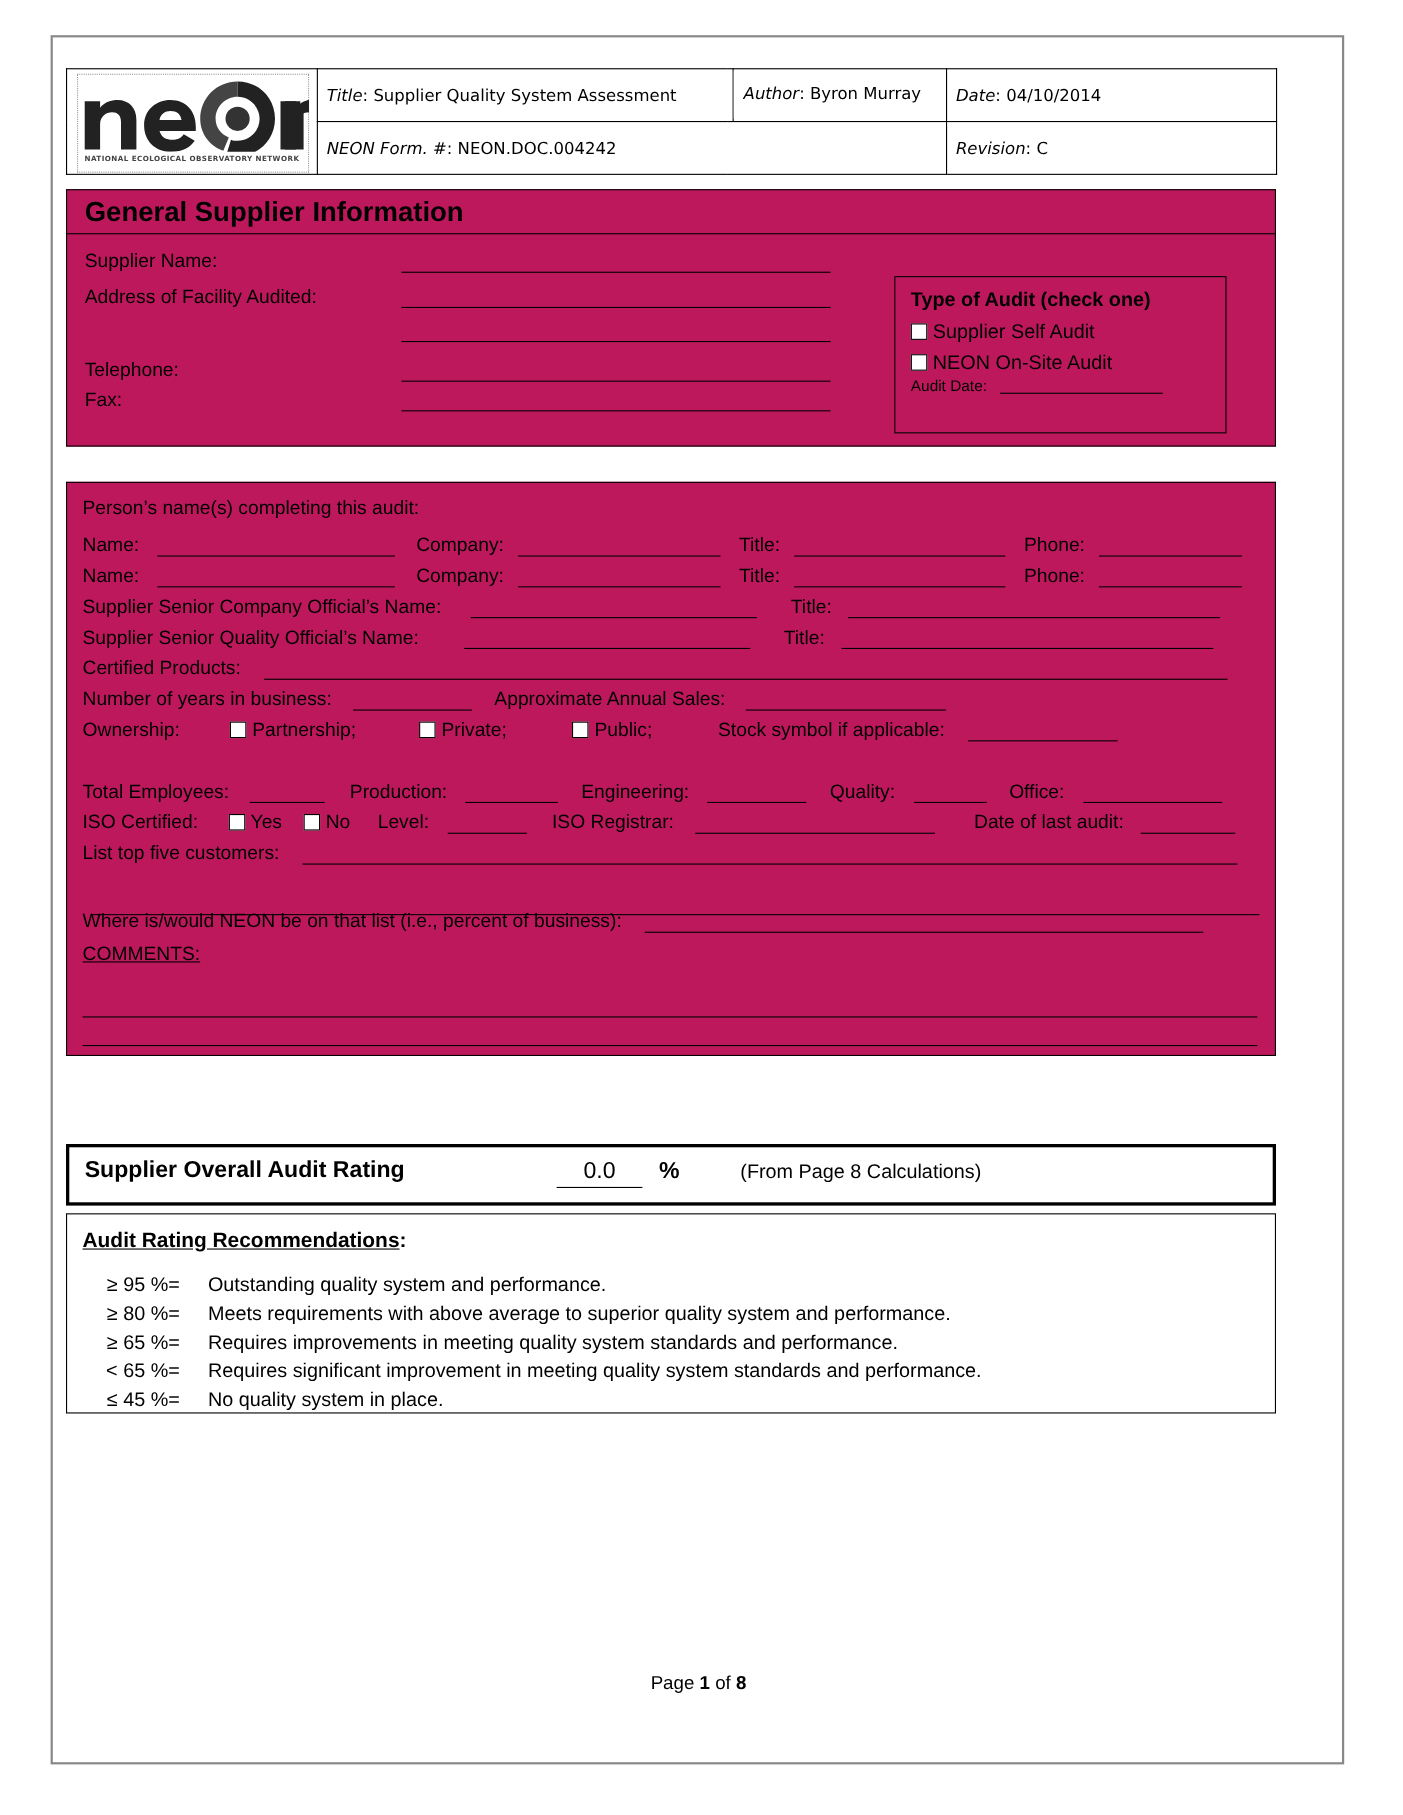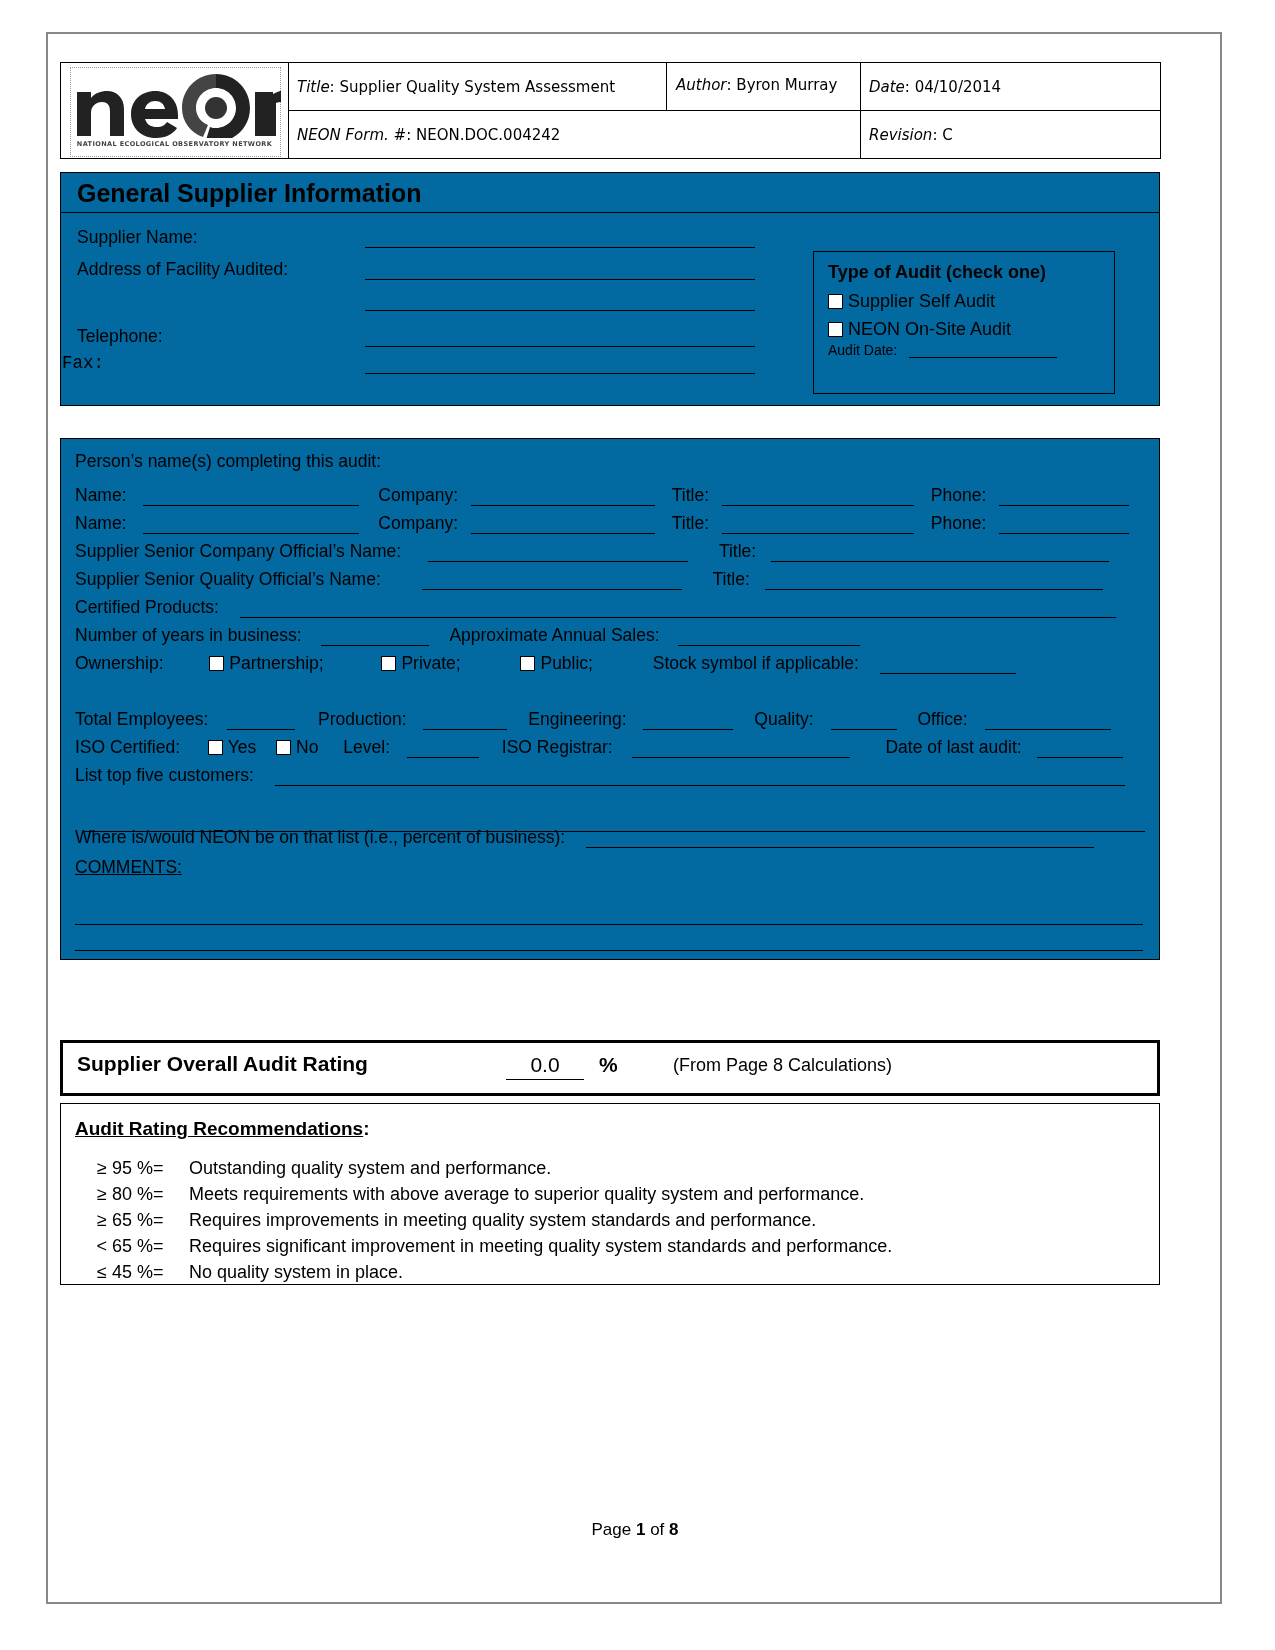--- a/index.html
+++ b/index.html
@@ -60,21 +60,21 @@
   .logo .dots{
     position:absolute;left:1px;top:1px;width:209px;height:88px;
     border:1px dotted #999;
   }
 
   
   .box{
     position:absolute;
     border:1.5px solid #000;
     box-sizing:border-box;
-    background:#0369a1;
+    background:#be185d;
   }
   .sect-title{
     font-size:25px;font-weight:bold;
     font-family:"Liberation Sans", sans-serif;
     padding:6px 0 4px 16px;
     border-bottom:1.5px solid #000;
   }
   .ln{
     display:inline-block;
     border-bottom:1.4px solid #000;
@@ -202,21 +202,21 @@
       <span>Address of Facility Audited:</span>
     </div>
     <div class="ln" style="position:absolute;left:304px;top:89px;width:390px;"></div>
     <div class="ln" style="position:absolute;left:304px;top:120px;width:390px;"></div>
 
     <div class="row" style="left:16px;top:153px;">
       <span>Telephone:</span>
     </div>
     <div class="ln" style="position:absolute;left:304px;top:156px;width:390px;"></div>
 
-    <div class="row" style="left:1px;top:180px;font-family:Liberation Mono, monospace;">
+    <div class="row" style="left:16px;top:180px;">
       <span>Fax:</span>
     </div>
     <div class="ln" style="position:absolute;left:304px;top:183px;width:390px;"></div>
 
     <div class="toa">
       <div class="t">Type of Audit (check one)</div>
       <div class="o">
         <span class="ck"></span><span>Supplier Self Audit</span>
       </div>
       <div class="o2">

